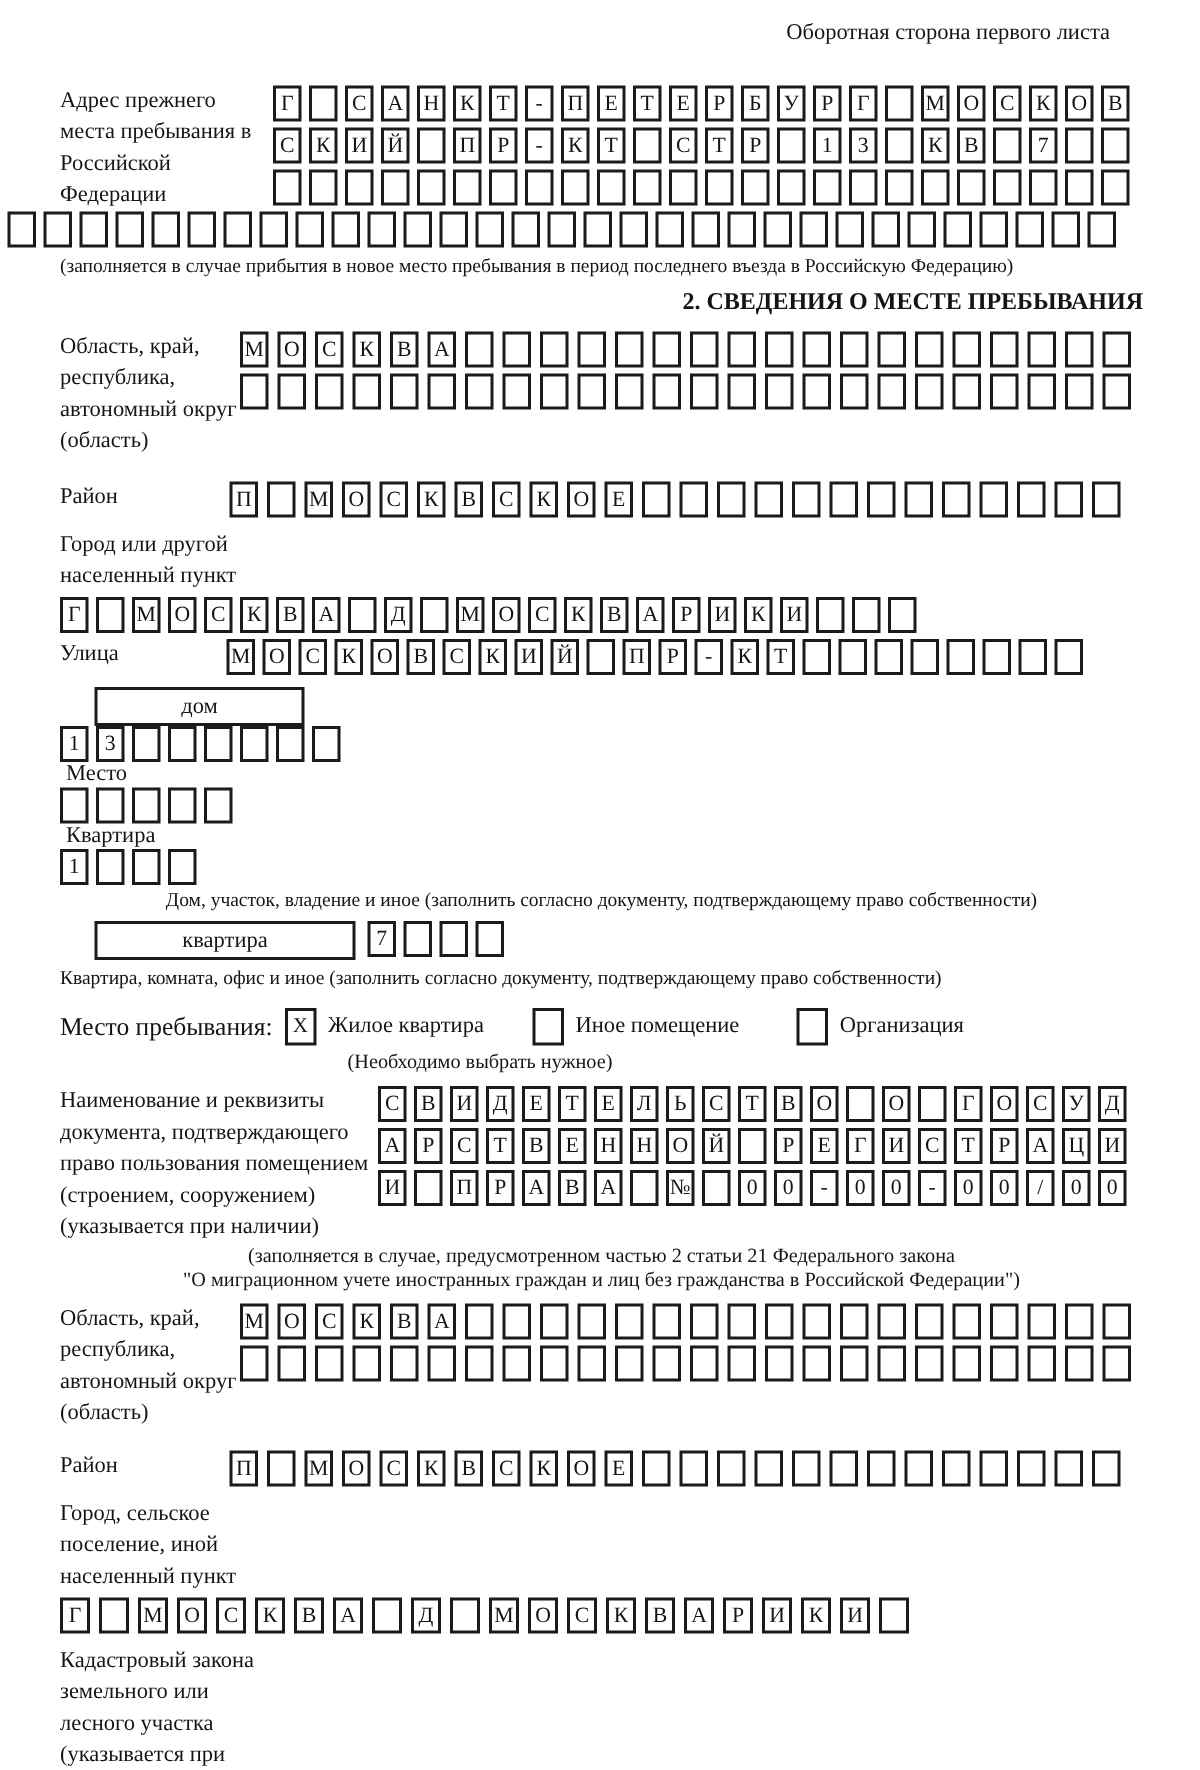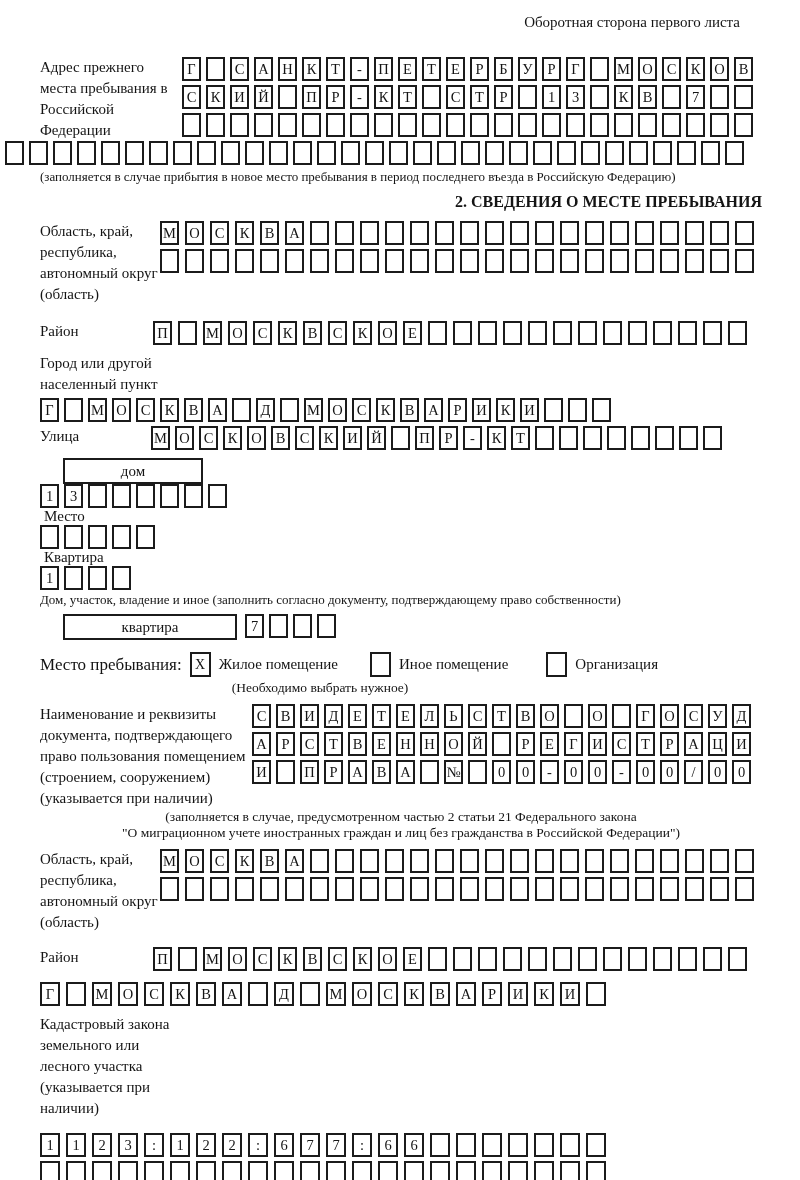--- a/index.html
+++ b/index.html
@@ -357,39 +357,40 @@
       </div>
     <div class="gap10"></div>
     <div class="mini-label">Квартира</div>
     <div class="cellrow" style="margin-bottom:0">
         <span class="cell">1</span>
         <span class="cell"></span>
         <span class="cell"></span>
         <span class="cell"></span>
       </div>
   </div>
-  <div class="note" style="text-align:left">Дом, участок, владение и иное (заполнить согласно документу, подтверждающему право собственности)</div>
+  <div class="note" style="text-align:center">Дом, участок, владение и иное (заполнить согласно документу, подтверждающему право собственности)</div>
 
   <div class="inline-line mt6">
     <div class="namedbox kv-box">квартира</div>
     <div class="gap8"></div>
     <div class="cellrow" style="margin-bottom:0">
         <span class="cell">7</span>
         <span class="cell"></span>
         <span class="cell"></span>
         <span class="cell"></span>
       </div>
   </div>
+  <div class="note mt4" style="text-align:left">Квартира, комната, офис и иное (заполнить согласно документу, подтверждающему право собственности)</div>
 
   <div class="stay">
     <div class="cap">Место пребывания:</div>
     <div class="gap8"></div>
     <div class="checkbox">X</div>
     <div class="gap8"></div>
-    <div class="opt-label">Жилое помещение</div>
+    <div class="opt-label">Жилое квартира</div>
     <div style="width:32px"></div>
     <div class="checkbox"></div>
     <div class="gap8"></div>
     <div class="opt-label">Иное помещение</div>
     <div style="width:38px"></div>
     <div class="checkbox"></div>
     <div class="gap8"></div>
     <div class="opt-label">Организация</div>
   </div>
   <div class="center-sm" style="width:560px; margin-top:3px">(Необходимо выбрать нужное)</div>
@@ -554,20 +555,21 @@
         <span class="cell"></span>
         <span class="cell"></span>
         <span class="cell"></span>
         <span class="cell"></span>
         <span class="cell"></span>
         <span class="cell"></span>
       </div>
   </div>
 
   <div class="field mt4">
+    <div class="f-label" style="width:123px">Город, сельское поселение, иной населенный пункт</div>
     <div class="cellrow wd" style="margin-top:3px">
         <span class="cell">Г</span>
         <span class="cell"></span>
         <span class="cell">М</span>
         <span class="cell">О</span>
         <span class="cell">С</span>
         <span class="cell">К</span>
         <span class="cell">В</span>
         <span class="cell">А</span>
         <span class="cell"></span>

